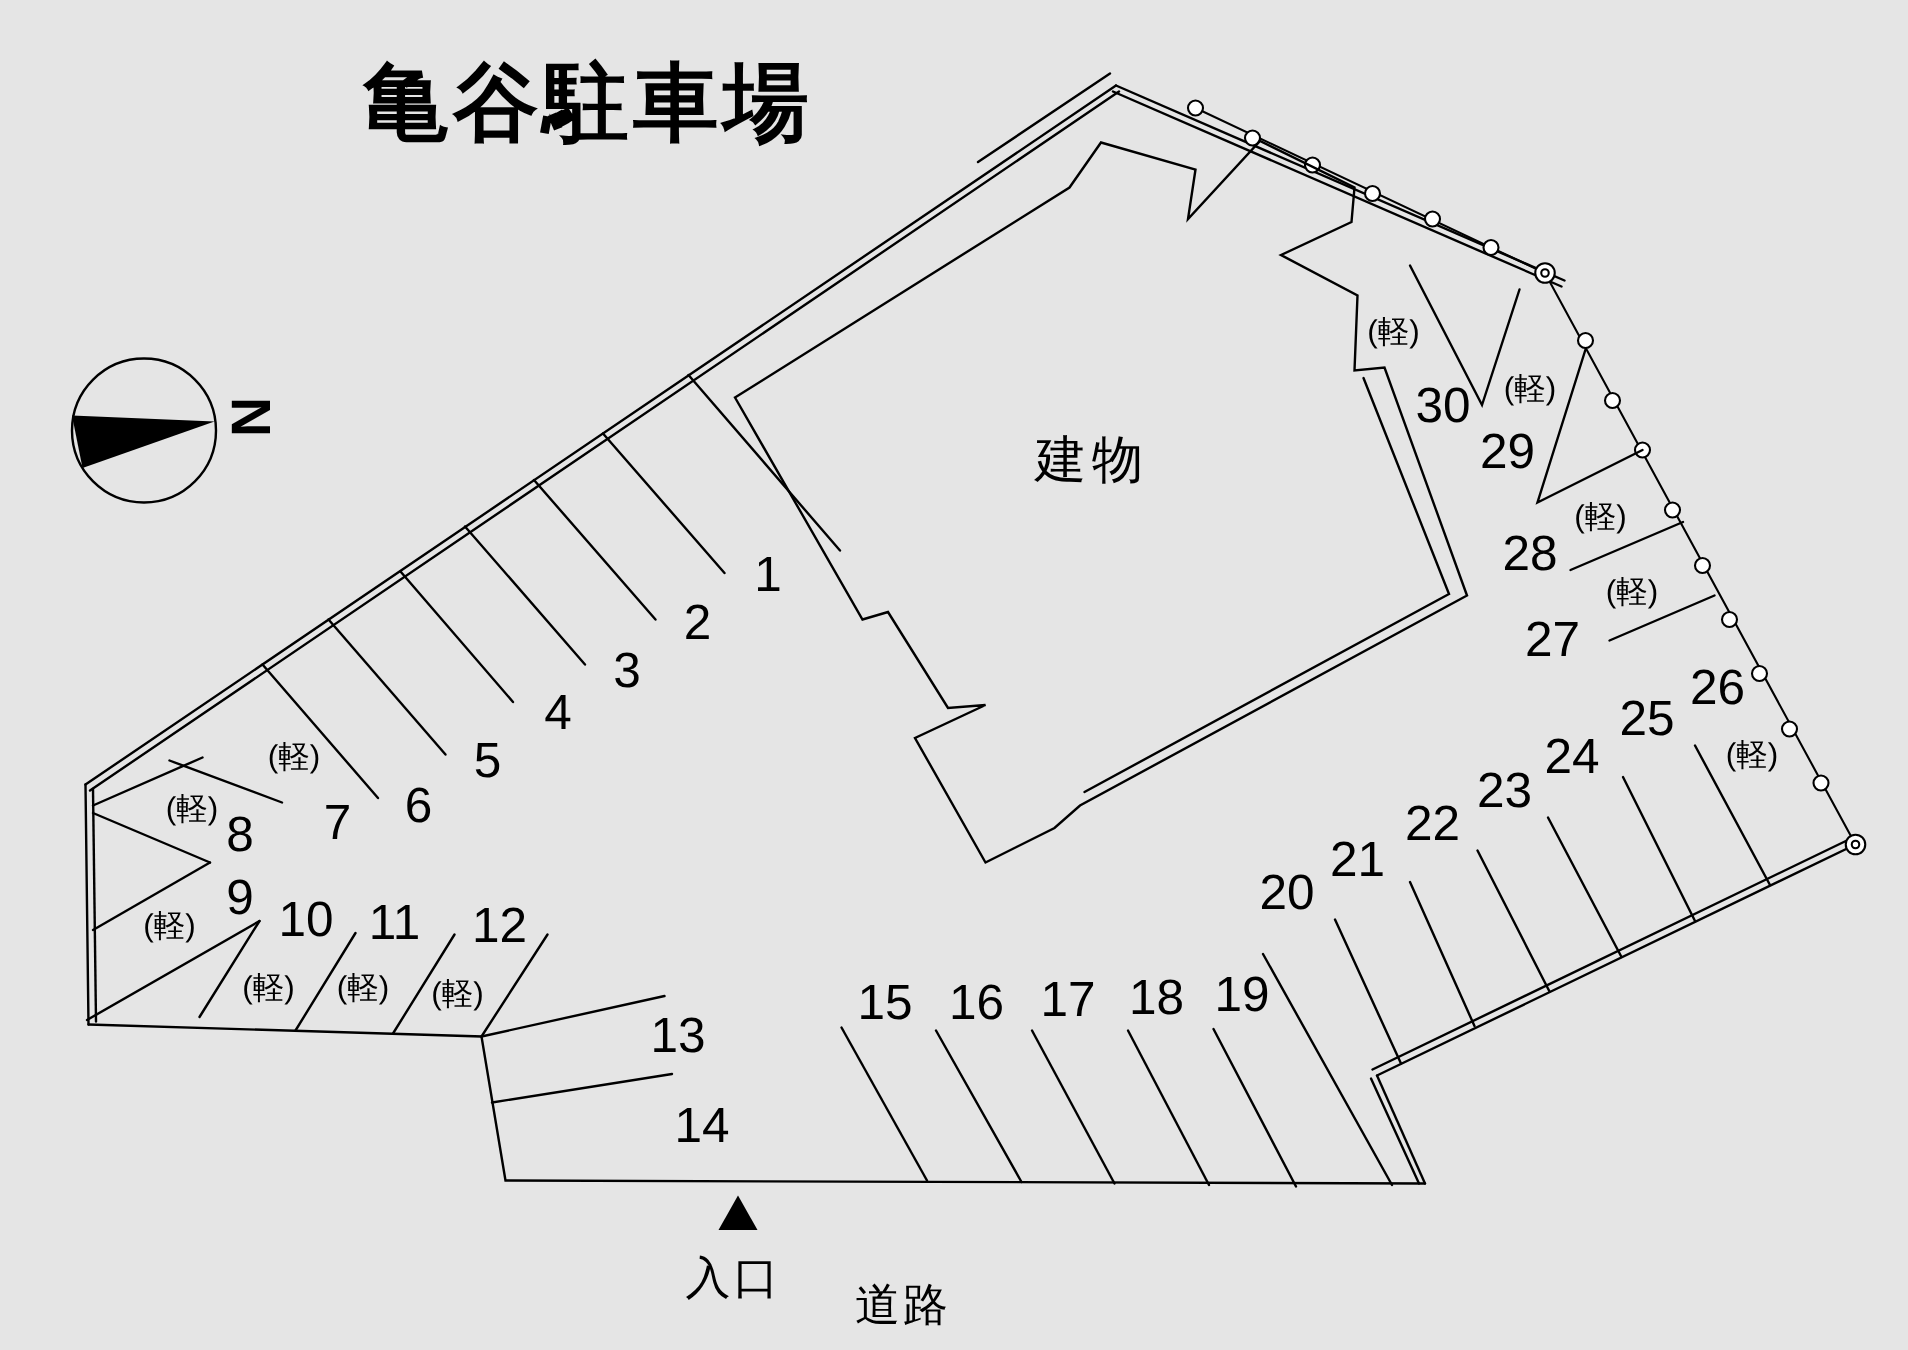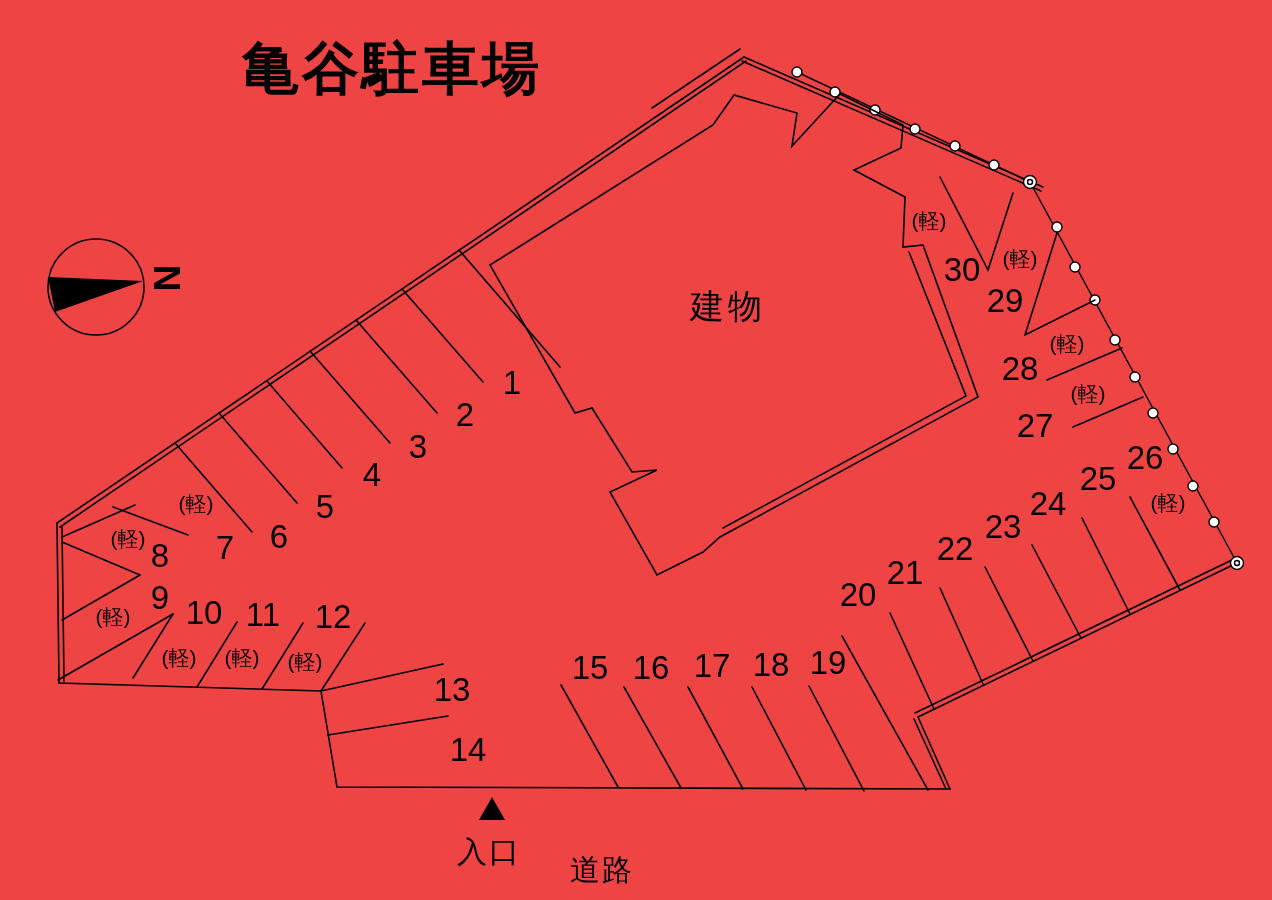--- a/index.html
+++ b/index.html
@@ -1,16 +1,16 @@
 <!DOCTYPE html>
 <html><head>
 <meta charset="utf-8">
 <style>
   html,body{margin:0;padding:0;background:#ffffff;}
-  .stage{position:relative;width:1272px;height:900px;background:#ef4444;overflow:hidden;}
+  .stage{position:relative;width:1272px;height:900px;background:#e5e5e5;overflow:hidden;}
   svg{display:block;font-family:"Liberation Sans",sans-serif;}
   .ln{stroke:#000000;stroke-width:1.6;fill:none;stroke-linecap:round;}
   .lnthin{stroke:#000000;stroke-width:1.4;fill:none;}
   .t-title{font-size:57px;font-weight:bold;letter-spacing:3px;fill:#000;}
   .t-num{font-size:33px;fill:#000;}
   .t-kei{font-size:21px;fill:#000;}
   .t-big{font-size:34px;fill:#000;letter-spacing:4px;}
   .t-med{font-size:30px;fill:#000;letter-spacing:2px;}
   .t-n{font-size:37px;font-weight:bold;fill:#000;}
 </style>

